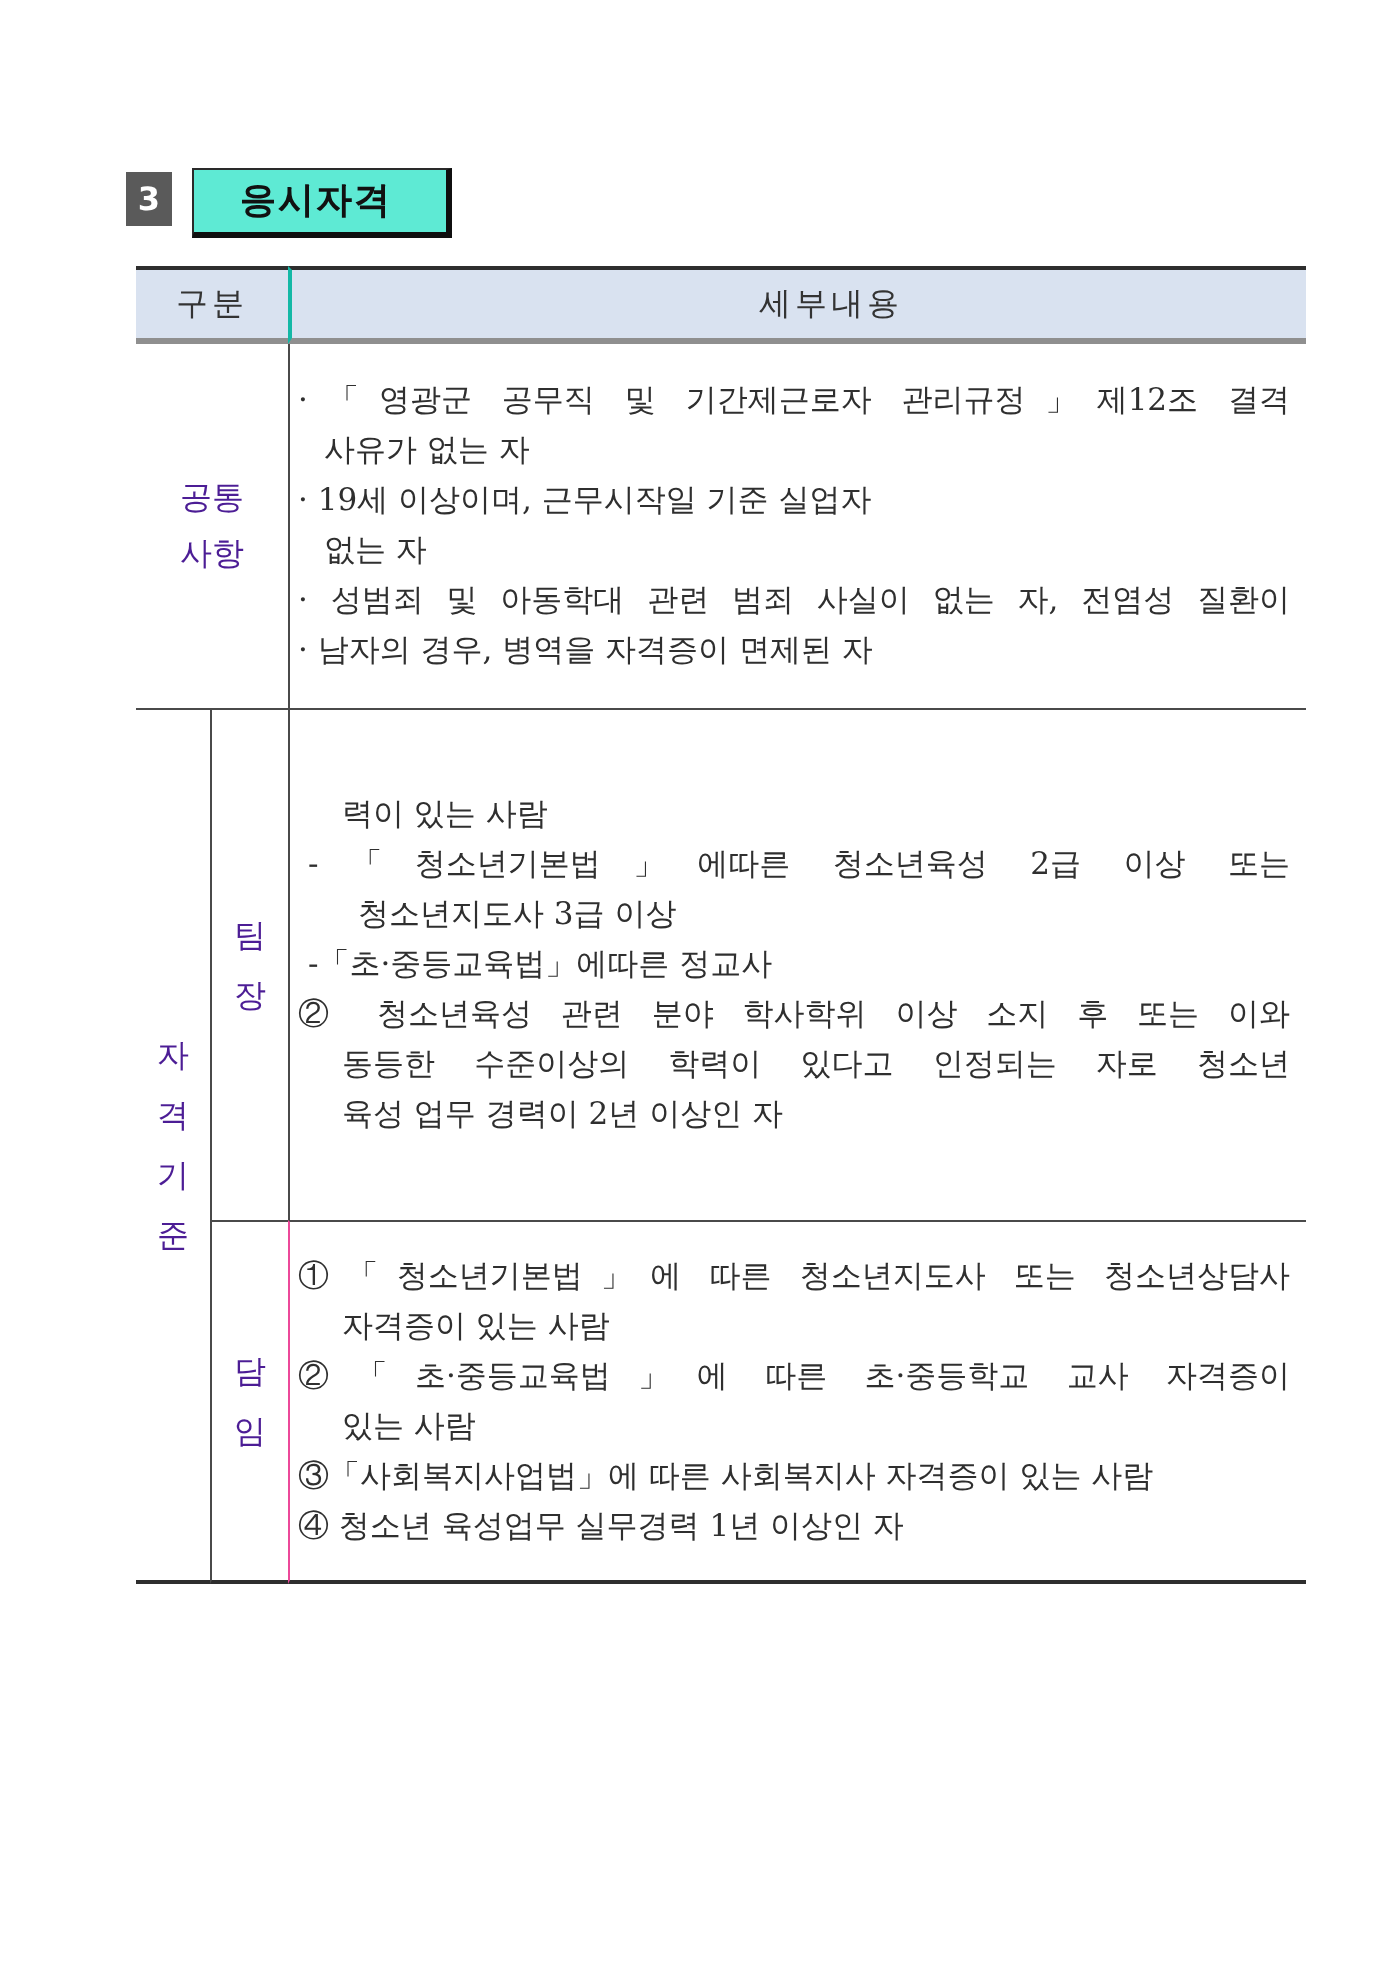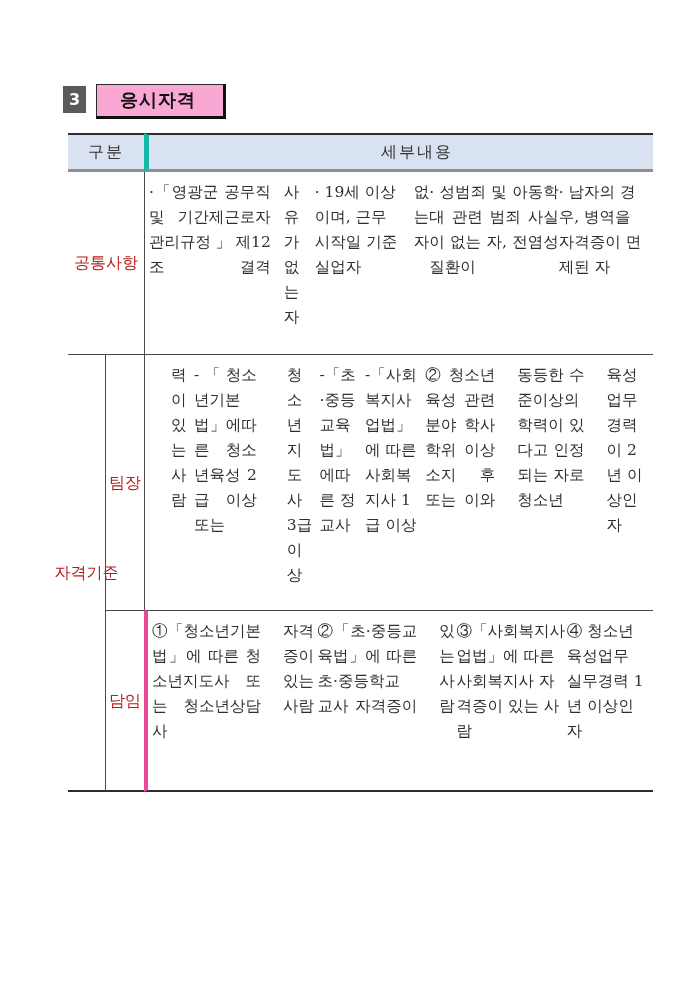--- a/index.html
+++ b/index.html
@@ -8,59 +8,59 @@
     font-family:"DejaVu Serif",serif;color:#2f2f2f;overflow:hidden;margin:0 auto;
   }
   
   .heading{position:absolute;left:63px;top:84px;display:flex;align-items:flex-start;gap:10px;}
   .badge{
     width:23px;height:27px;margin-top:2px;background:#5a5a5a;color:#ffffff;
     font-family:"DejaVu Sans",sans-serif;font-weight:bold;font-size:16px;
     display:flex;align-items:center;justify-content:center;
   }
   .title-box{
-    background:#f9a8d4;border:1px solid #2a2a2a;
+    background:#5eead4;border:1px solid #2a2a2a;
     border-right:3px solid #0f0f0f;border-bottom:3px solid #0f0f0f;
     padding:3px 20px 4px 16px;
     font-family:"DejaVu Sans",sans-serif;font-weight:bold;font-size:18px;color:#111111;
     letter-spacing:1px;min-width:90px;text-align:center;
   }
   
   .qtable{
     position:absolute;left:68px;top:133px;width:585px;height:642px;
     display:grid;grid-template-columns:37px 39px 1fr;grid-template-rows:39px 182px 256px 182px;
     box-sizing:border-box;
   }
   .cell{box-sizing:border-box;display:flex;align-items:center;justify-content:center;}
   .th{
     background:#d9e2f0;border-top:2px solid #2e2e2e;border-bottom:3px solid #8f8f8f;
     font-size:16px;color:#333333;letter-spacing:2px;
   }
   .th-gubun{grid-column:1/3;grid-row:1;}
-  .th-detail{grid-column:3;grid-row:1;border-left:5px solid #14b8a6;padding-left:32px;}
+  .th-detail{grid-column:3;grid-row:1;border-left:2px solid #14b8a6;padding-left:32px;}
   .lab-common{grid-column:1/3;grid-row:2;}
   .content-common{grid-column:3;grid-row:2;border-left:1px solid #4a4a4a;}
   .lab-group{grid-column:1;grid-row:3/5;border-top:1px solid #4a4a4a;border-bottom:2px solid #2e2e2e;}
   .lab-team{grid-column:2;grid-row:3;border-top:1px solid #4a4a4a;border-left:1px solid #4a4a4a;}
   .content-team{grid-column:3;grid-row:3;border-top:1px solid #4a4a4a;border-left:1px solid #4a4a4a;}
   .lab-danim{grid-column:2;grid-row:4;border-top:1px solid #4a4a4a;border-left:1px solid #4a4a4a;border-bottom:2px solid #2e2e2e;}
-  .content-danim{grid-column:3;grid-row:4;border-top:1px solid #4a4a4a;border-left:4px solid #ec4899;border-bottom:2px solid #2e2e2e;}
+  .content-danim{grid-column:3;grid-row:4;border-top:1px solid #4a4a4a;border-left:1px solid #ec4899;border-bottom:2px solid #2e2e2e;}
   
   .content{
-    flex-direction:row;align-items:stretch;justify-content:center;
+    flex-direction:column;align-items:stretch;justify-content:center;
     padding:8px 8px 8px 4px;font-size:15.5px;line-height:25px;color:#2f2f2f;
   }
   .ln{min-height:25px;}
   .st{text-align:justify;text-align-last:justify;}
   .cont{padding-left:13px;}
   .cont2{padding-left:22px;}
   .dash{padding-left:5px;}
   .dcont{padding-left:30px;}
   
-  .vstack{font-size:16px;color:#b91c1c;}
+  .vstack{flex-direction:column;font-size:16px;color:#4c1d95;}
   .vstack .ch{line-height:16px;}
   .gap-wide .ch{margin:6px 0;}
   .gap-char .ch{margin:7px 0;}
 </style>
 </head>
 <body>
 
 <div class="page">
 
   <div class="heading">
@@ -95,21 +95,20 @@
 
     <div class="cell vstack gap-char lab-team">
         <div class="ch">팀</div>
         <div class="ch">장</div>
       </div>
     <div class="cell content content-team">
         <div class="ln cont2">력이 있는 사람</div>
         <div class="ln st dash">-「청소년기본법」에따른  청소년육성  2급  이상  또는</div>
         <div class="ln dcont">청소년지도사 3급 이상</div>
         <div class="ln dash">-「초·중등교육법」에따른 정교사</div>
-        <div class="ln dash">-「사회복지사업법」에 따른 사회복지사 1급 이상</div>
         <div class="ln st">② 청소년육성 관련 분야 학사학위 이상 소지 후 또는 이와</div>
         <div class="ln st cont2">동등한 수준이상의 학력이 있다고 인정되는 자로 청소년</div>
         <div class="ln cont2">육성 업무 경력이 2년 이상인 자</div>
       </div>
 
     <div class="cell vstack gap-char lab-danim">
         <div class="ch">담</div>
         <div class="ch">임</div>
       </div>
     <div class="cell content content-danim">

